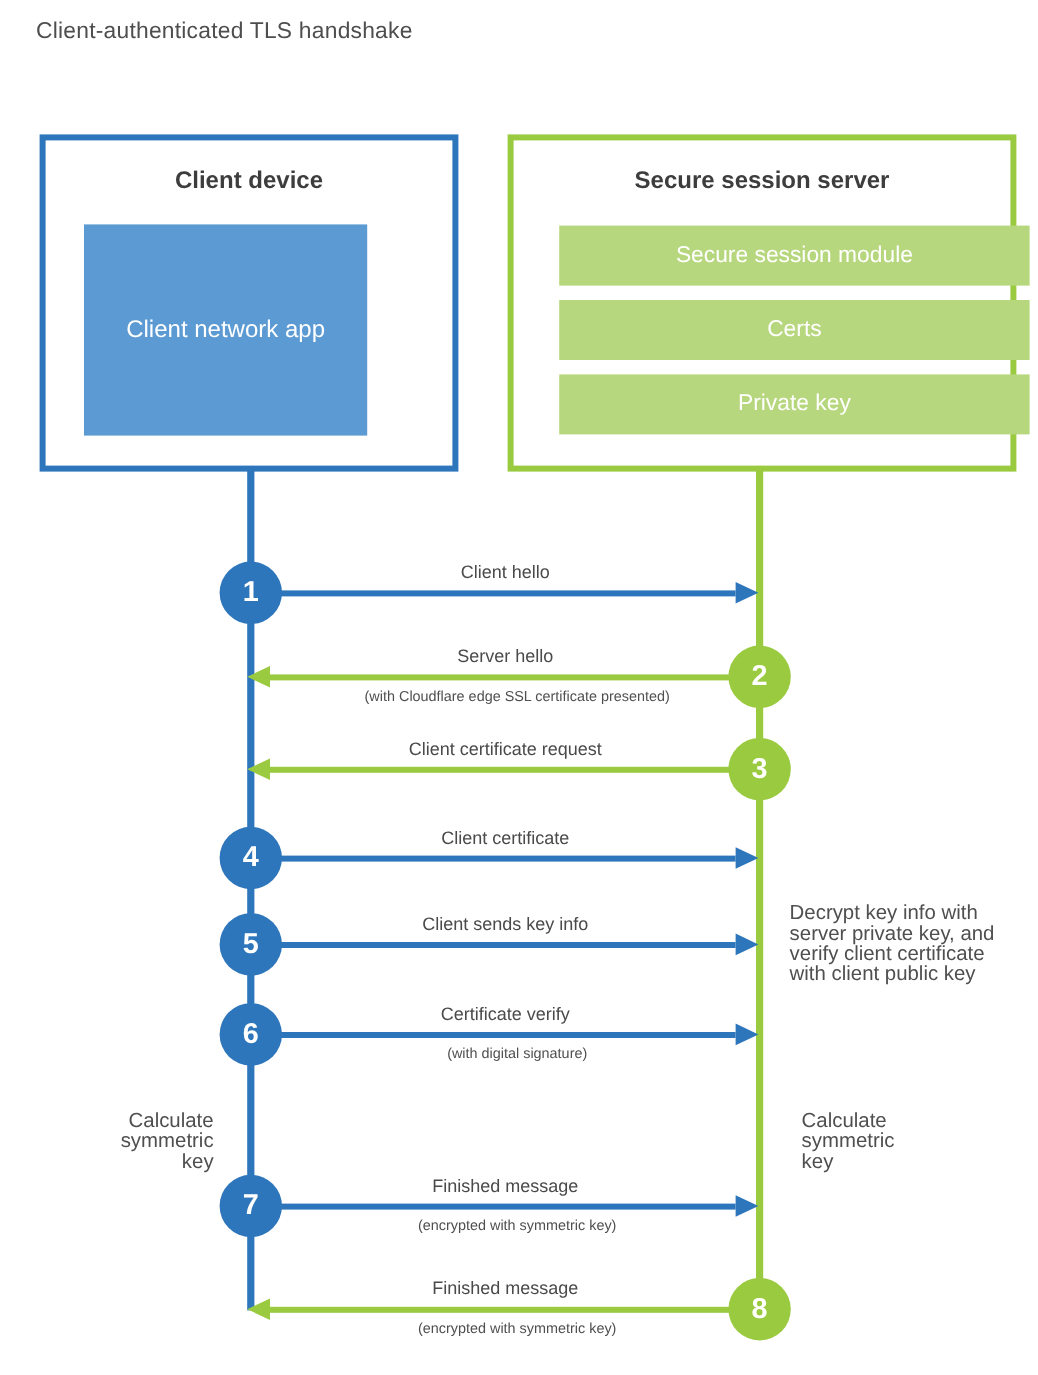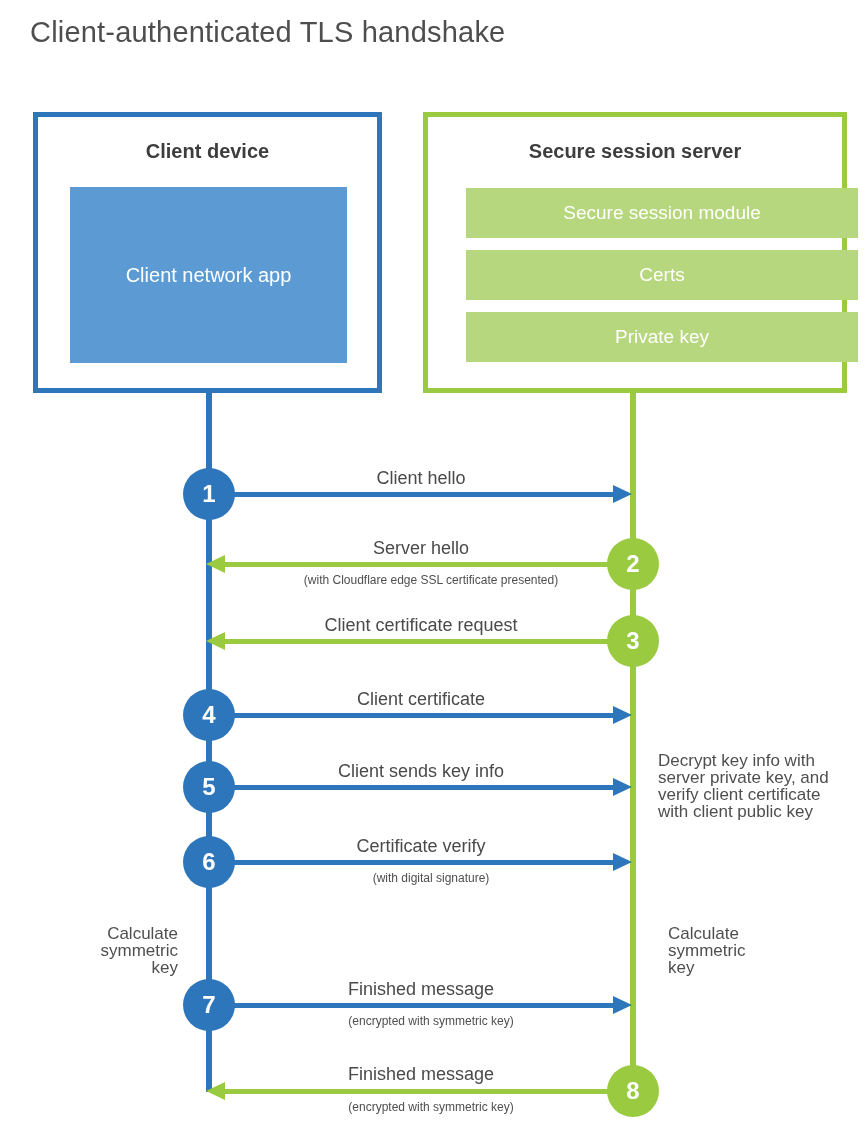--- a/index.html
+++ b/index.html
@@ -4,32 +4,32 @@
 <style>
   * { margin:0; padding:0; box-sizing:border-box; }
   html,body { background:#ffffff; }
   body { font-family:"Liberation Sans","DejaVu Sans",sans-serif; }
   .canvas {
     position:relative; width:865px; height:1146px; background:#ffffff;
     overflow:hidden; margin:0 auto;
   }
   .page-title {
     position:absolute; left:30px; top:16px;
-    font-size:29px; font-weight:300; color:#4e4e4e; letter-spacing:0.2px;
+    font-size:19px; font-weight:300; color:#4e4e4e; letter-spacing:0.2px;
   }
   
   .actor-box { position:absolute; top:112px; height:281px; background:#ffffff; }
   .client-box { left:33px; width:349px; border:5px solid #2e76bb; }
   .server-box { left:423px; width:424px; border:5px solid #9aca3f; }
   .actor-title {
     margin-top:23px; text-align:center;
     font-size:20px; font-weight:700; color:#3d3d3d;
   }
   .client-app {
-    position:absolute; left:70px; top:187px; width:277px; height:176px;
+    position:absolute; left:70px; top:187px; width:236px; height:176px;
     background:#5b9ad2; color:#ffffff; font-size:20px; line-height:27px;
     display:flex; align-items:center; justify-content:center; text-align:center;
     padding:0 20px;
   }
   .server-bar {
     position:absolute; left:466px; width:392px; height:50px;
     background:#b7d77e; color:#ffffff; font-size:19px;
     display:flex; align-items:center; justify-content:center; text-align:center;
   }
   .bar-1 { top:188px; } .bar-2 { top:250px; } .bar-3 { top:312px; }
@@ -49,21 +49,21 @@
   .step-circle {
     position:absolute; width:52px; height:52px; border-radius:50%;
     color:#ffffff; font-size:24px; font-weight:700;
     display:flex; align-items:center; justify-content:center;
   }
   .step-circle.blue { left:183px; background:#2e76bb; }
   .step-circle.green { left:607px; background:#9aca3f; }
   
   .msg-label {
     position:absolute; left:221px; width:400px; text-align:center;
-    font-size:18px; line-height:20px; color:#4a4a4a;
+    font-size:15px; line-height:20px; color:#4a4a4a;
   }
   .msg-sub {
     position:absolute; left:231px; width:400px; text-align:center;
     font-size:12px; line-height:17px; color:#4f4f4f;
   }
   
   .side-note {
     position:absolute; font-size:17px; line-height:17px; color:#4f4f4f;
   }
   .note-decrypt { left:658px; top:752px; width:172px; text-align:left; }

